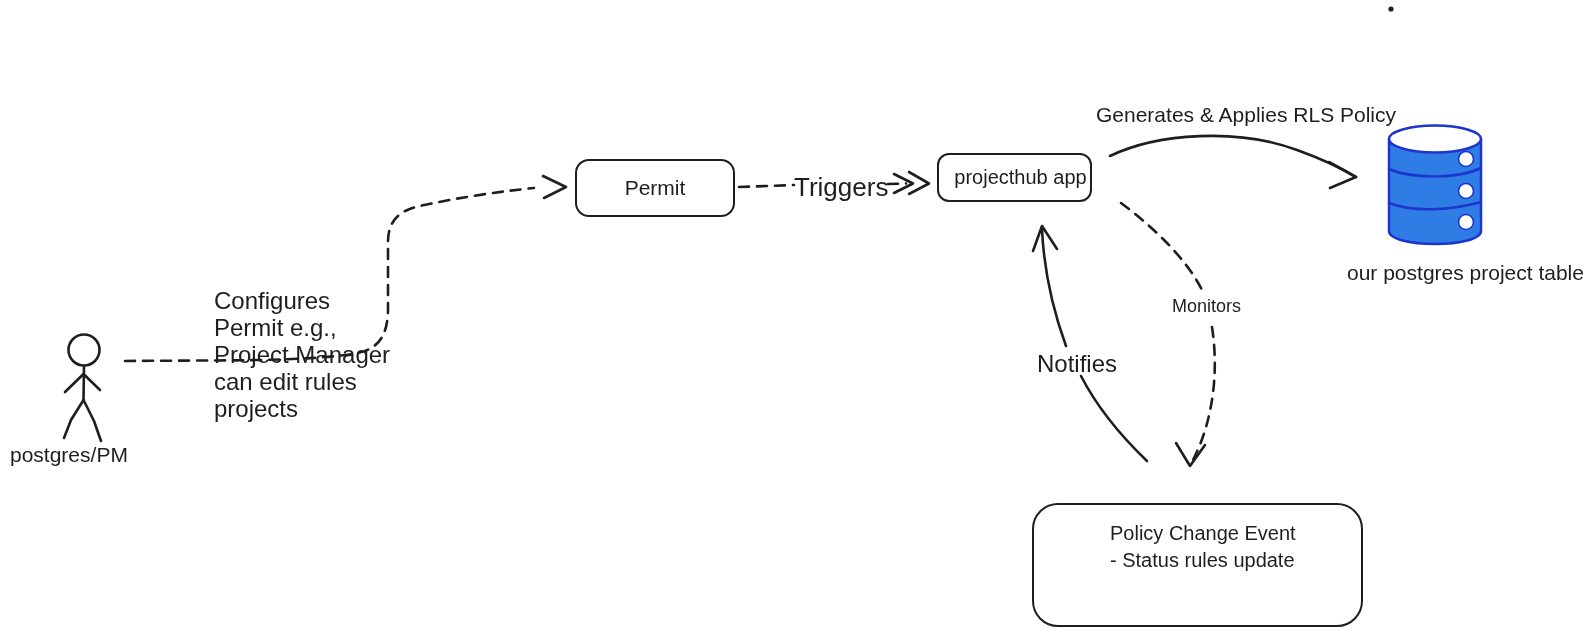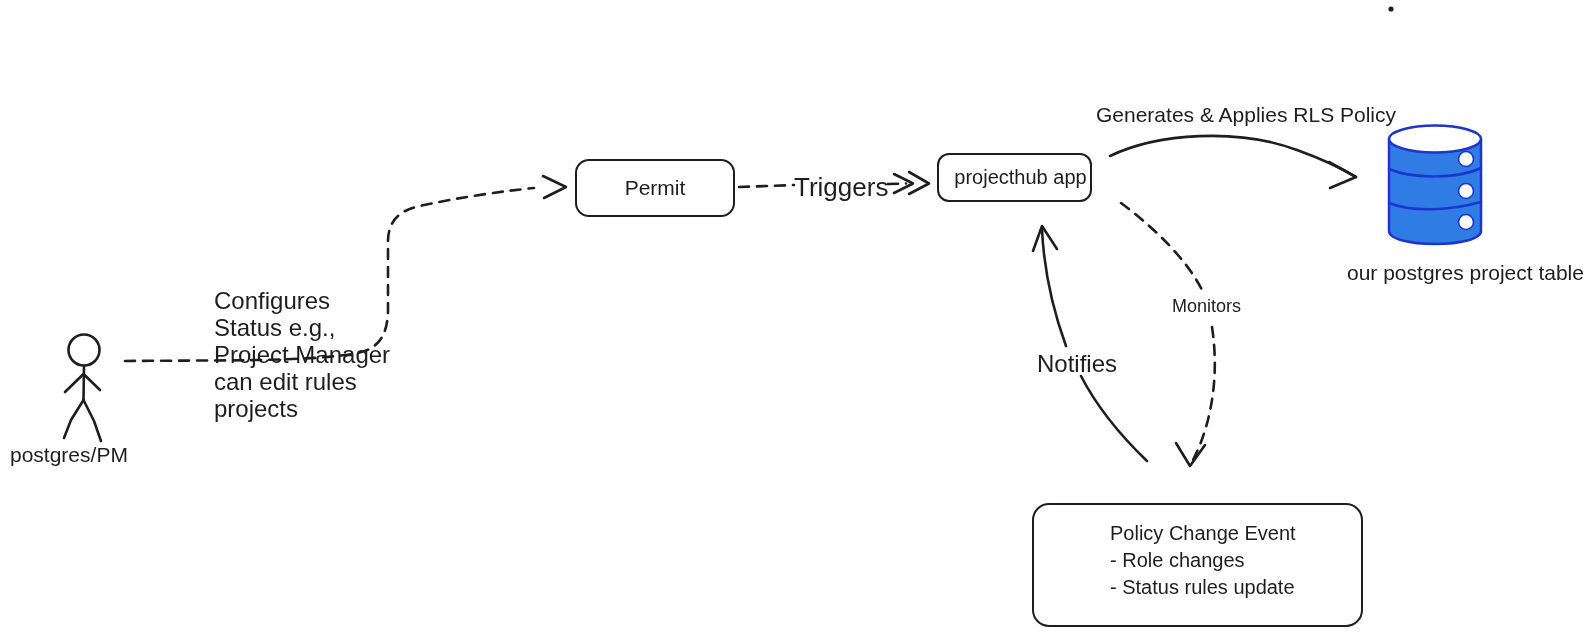--- a/index.html
+++ b/index.html
@@ -9,21 +9,21 @@
   }
   .canvas svg.wires{position:absolute;left:0;top:0;width:1592px;height:636px;}
   .lbl{position:absolute;white-space:nowrap;color:#1e1e1e;}
   .node{
     position:absolute;border:2.5px solid #1e1e1e;background:#ffffff;
     display:flex;align-items:center;justify-content:center;box-sizing:border-box;
   }
   .node-permit{left:575px;top:159px;width:160px;height:58px;border-radius:14px;font-size:21px;}
   .node-projecthub{left:937px;top:153px;width:155px;height:49px;border-radius:12px;font-size:20px;padding-left:12px;}
   .node-policy{
-    left:1032px;top:503px;width:331px;height:124px;border-radius:17px;
+    left:1032px;top:503px;width:331px;height:124px;border-radius:26px;
     display:block;padding:15px 0 0 76px;font-size:20px;line-height:27px;
   }
   .actor-label{left:10px;top:443px;font-size:21px;}
   .note{left:190px;top:287px;font-size:24px;line-height:27px;margin-left:24px;}
   .edge-triggers{left:794px;top:172px;font-size:26px;}
   .edge-generates{left:1096px;top:103px;font-size:21px;}
   .edge-monitors{left:1172px;top:296px;font-size:18px;}
   .edge-notifies{left:1037px;top:350px;font-size:24px;}
   .db-label{left:1347px;top:261px;font-size:21px;}
   .stroke{stroke:#1e1e1e;fill:none;stroke-width:2.6;stroke-linecap:round;stroke-linejoin:round;}
@@ -76,21 +76,21 @@
       <circle cx="1466" cy="222" r="7.5" fill="#ffffff" stroke="#1d35cc" stroke-width="1.6"></circle>
     </g>
 
     <circle cx="1391" cy="9" r="2.6" fill="#1e1e1e"></circle>
   </svg>
 
   <div class="lbl actor-label">postgres/PM</div>
 
   <div class="lbl note">
     <div>Configures</div>
-    <div>Status e.g.,</div>
+    <div>Permit e.g.,</div>
     <div>Project Manager</div>
     <div>can edit rules</div>
     <div>projects</div>
   </div>
 
   <div class="node node-permit">
     <span>Permit</span>
   </div>
 
   <div class="lbl edge-triggers">Triggers</div>
@@ -101,17 +101,16 @@
 
   <div class="lbl edge-generates">Generates &amp; Applies RLS Policy</div>
 
   <div class="lbl edge-monitors">Monitors</div>
   <div class="lbl edge-notifies">Notifies</div>
 
   <div class="lbl db-label">our postgres project table</div>
 
   <div class="node node-policy">
     <div>Policy Change Event</div>
-    <div>- Role changes</div>
     <div>- Status rules update</div>
   </div>
 
 </div>
 
 </body></html>

